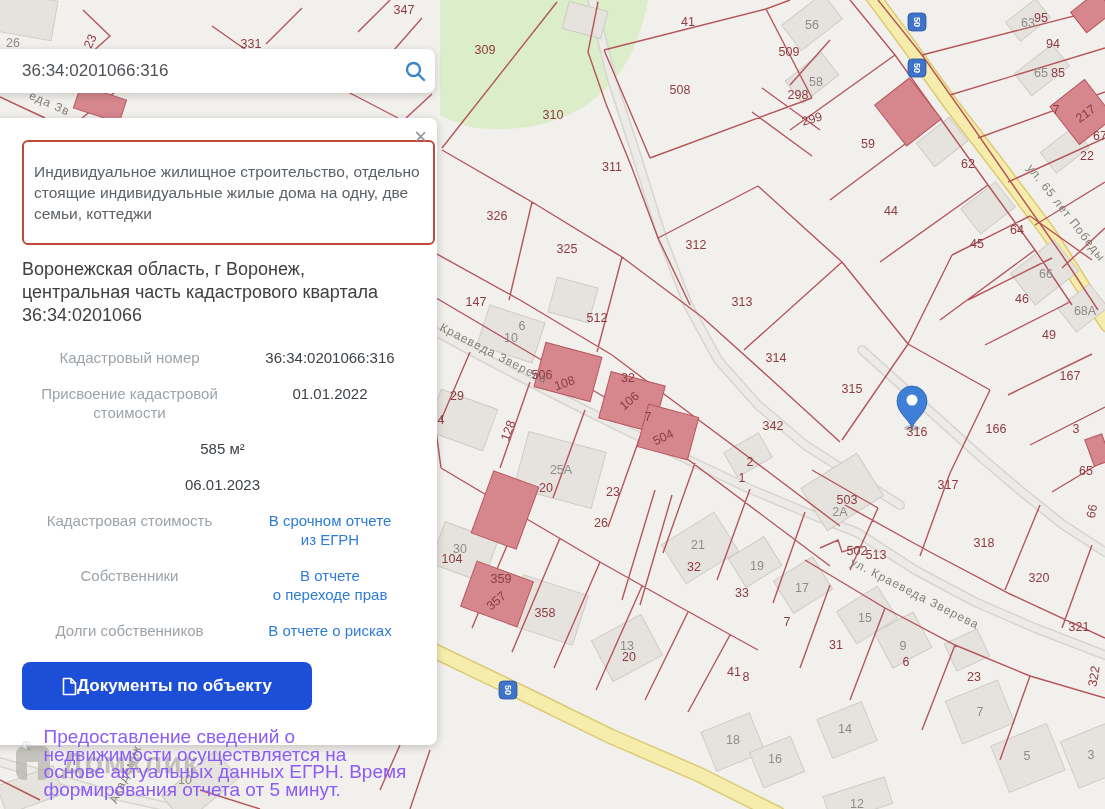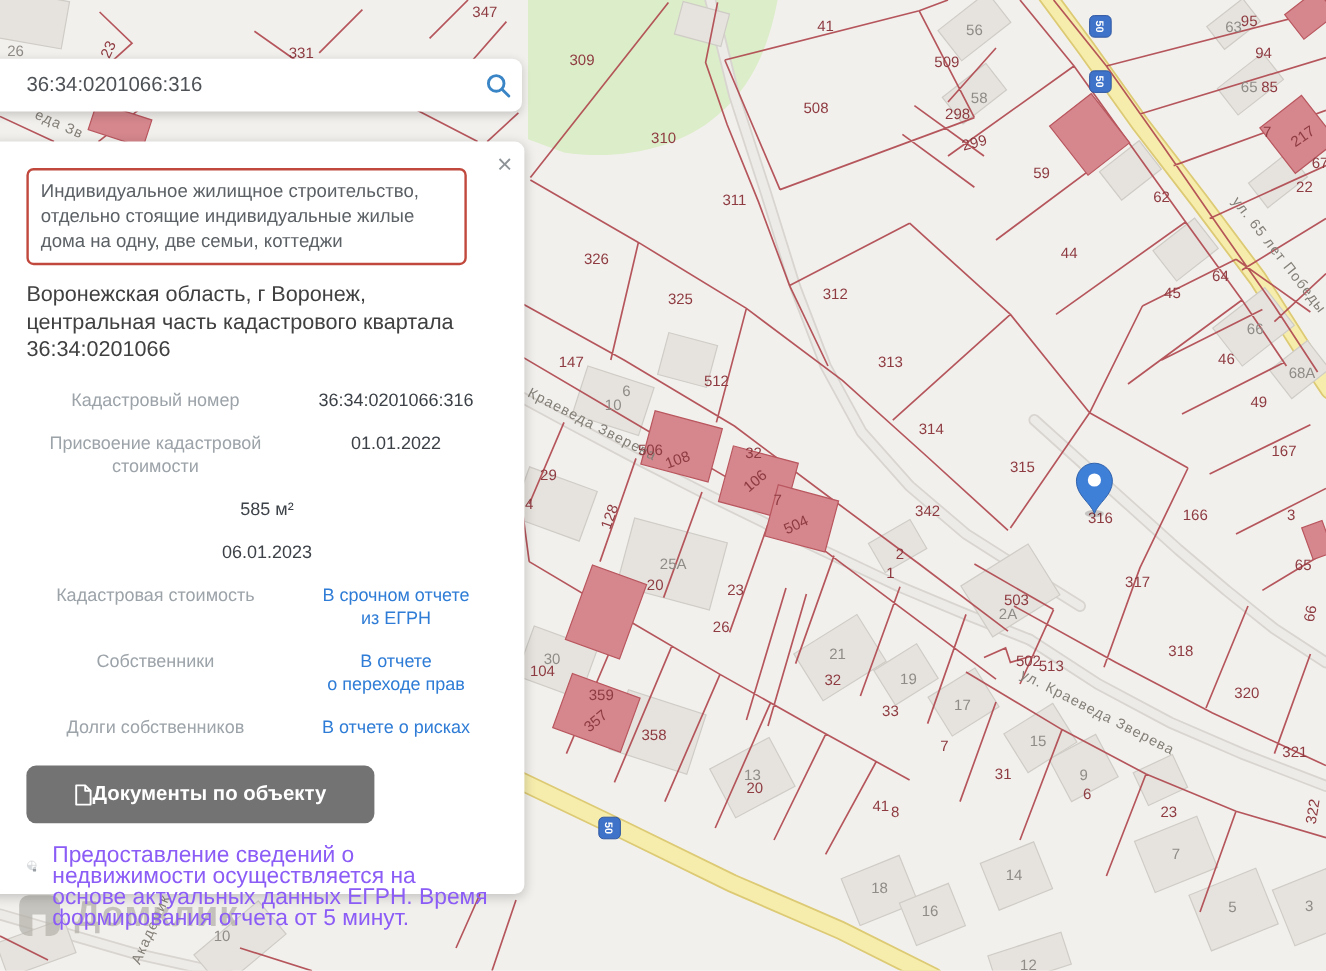--- a/index.html
+++ b/index.html
@@ -17,29 +17,29 @@
       border-radius:8px;box-shadow:0 2px 8px rgba(0,0,0,.18);display:flex;align-items:center;z-index:5;}
   .search-bar input{flex:1;border:none;outline:none;font-size:17px;color:#4e5256;
       padding:0 8px 0 34px;background:transparent;font-family:inherit;}
   .search-icon{width:40px;height:40px;display:flex;align-items:center;justify-content:center;cursor:pointer;}
 
   
   .info-panel{position:absolute;left:-12px;top:118px;width:449px;height:627px;background:#fff;
       border-radius:8px;box-shadow:0 2px 10px rgba(0,0,0,.2);z-index:5;
       padding:22px 14px 0 34px;box-sizing:border-box;}
   .close-btn{position:absolute;top:8px;right:10px;font-size:22px;line-height:22px;color:#8e9398;cursor:pointer;}
-  .usage-box{border:2px solid #c0483d;border-radius:6px;padding:7px 10px;width:367px;box-sizing:border-box;
+  .usage-box{border:2px solid #c0483d;border-radius:6px;padding:19px 10px;width:413px;box-sizing:border-box;
       font-size:15.5px;line-height:21px;color:#5c6166;}
   .address{margin-top:13px;font-size:18px;line-height:23px;font-weight:normal;color:#404040;width:390px;}
   .rows{margin-top:21px;}
   .row{display:flex;margin-bottom:17px;text-align:center;}
   .row-label{width:215px;font-size:15px;line-height:19px;color:#9ca3a9;flex:none;}
   .row-value{flex:1;font-size:15px;line-height:19px;color:#3d4248;white-space:pre-line;}
   .row-value.link{color:#2e7cd6;cursor:pointer;}
-  .doc-btn{margin-top:22px;width:290px;height:48px;background:#737373;border:none;border-radius:8px;
+  .doc-btn{margin-top:22px;width:290px;height:48px;background:#1d4ed8;border:none;border-radius:8px;
       color:#fff;font-size:17px;font-weight:bold;display:flex;align-items:center;justify-content:center;
       cursor:pointer;font-family:inherit;}
   .footnote{margin-top:18px;display:flex;gap:12px;align-items:flex-start;width:390px;}
   .footnote-text{font-size:19px;line-height:17.5px;color:#8b5cf6;}
 
   
   .watermark{position:absolute;left:12px;top:742px;display:flex;align-items:center;gap:8px;z-index:4;
       color:rgba(180,176,169,.75);font-size:30px;font-weight:bold;letter-spacing:1px;pointer-events:none;}
 </style>
 </head>

